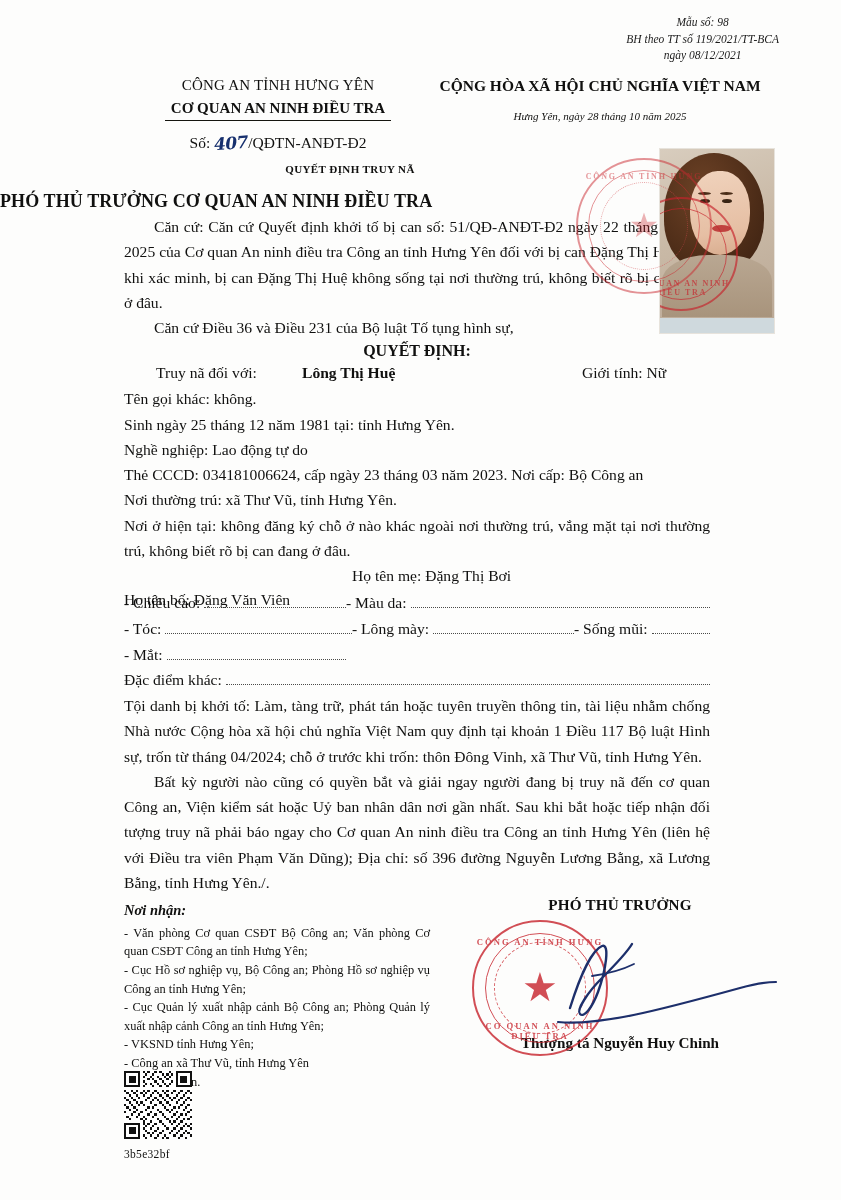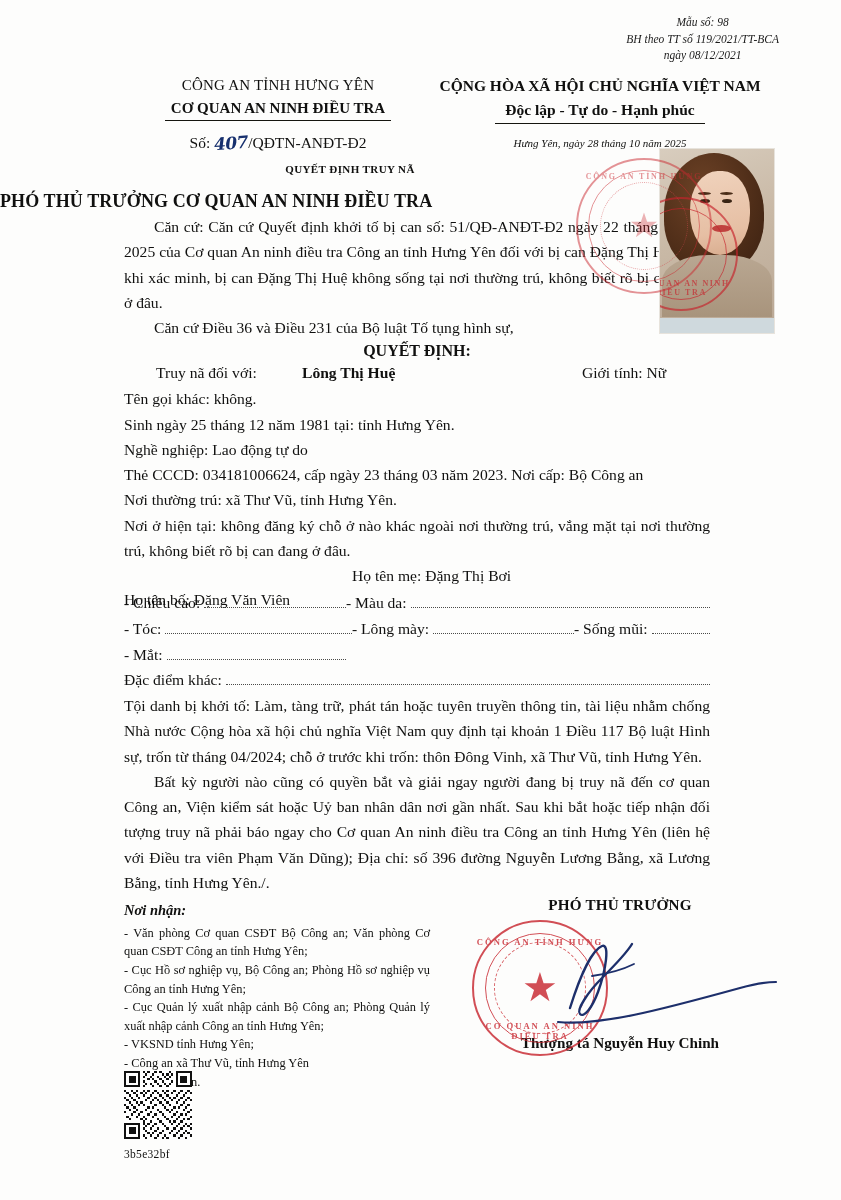--- a/index.html
+++ b/index.html
@@ -206,21 +206,20 @@
     <div class="hdr-left">
       <div class="l1">CÔNG AN TỈNH HƯNG YÊN</div>
       <div><span class="l2">CƠ QUAN AN NINH ĐIỀU TRA</span></div>
       <div class="hdr-soline">
         <span>Số:</span>
         <span class="hand-num">407</span><span>/QĐTN-ANĐT-Đ2</span>
       </div>
     </div>
     <div class="hdr-right">
       <div class="r1">CỘNG HÒA XÃ HỘI CHỦ NGHĨA VIỆT NAM</div>
-      <div><span class="r2">Độc lập - Tự do - Hạnh phúc</span></div>
       <div class="r3">Hưng Yên, ngày 28 tháng 10 năm 2025</div>
     </div>
   </div>
 
   <div class="title">QUYẾT ĐỊNH TRUY NÃ</div>
   <div class="subtitle">PHÓ THỦ TRƯỞNG CƠ QUAN AN NINH ĐIỀU TRA</div>
 
   <div class="body-area">
 
     <p class="just indent">Căn cứ: Căn cứ Quyết định khởi tố bị can số: 51/QĐ-ANĐT-Đ2 ngày 22 tháng 10 năm 2025 của Cơ quan An ninh điều tra Công an tỉnh Hưng Yên đối với bị can Đặng Thị Huệ. Sau khi xác minh, bị can Đặng Thị Huệ không sống tại nơi thường trú, không biết rõ bị can đang ở đâu.</p>

